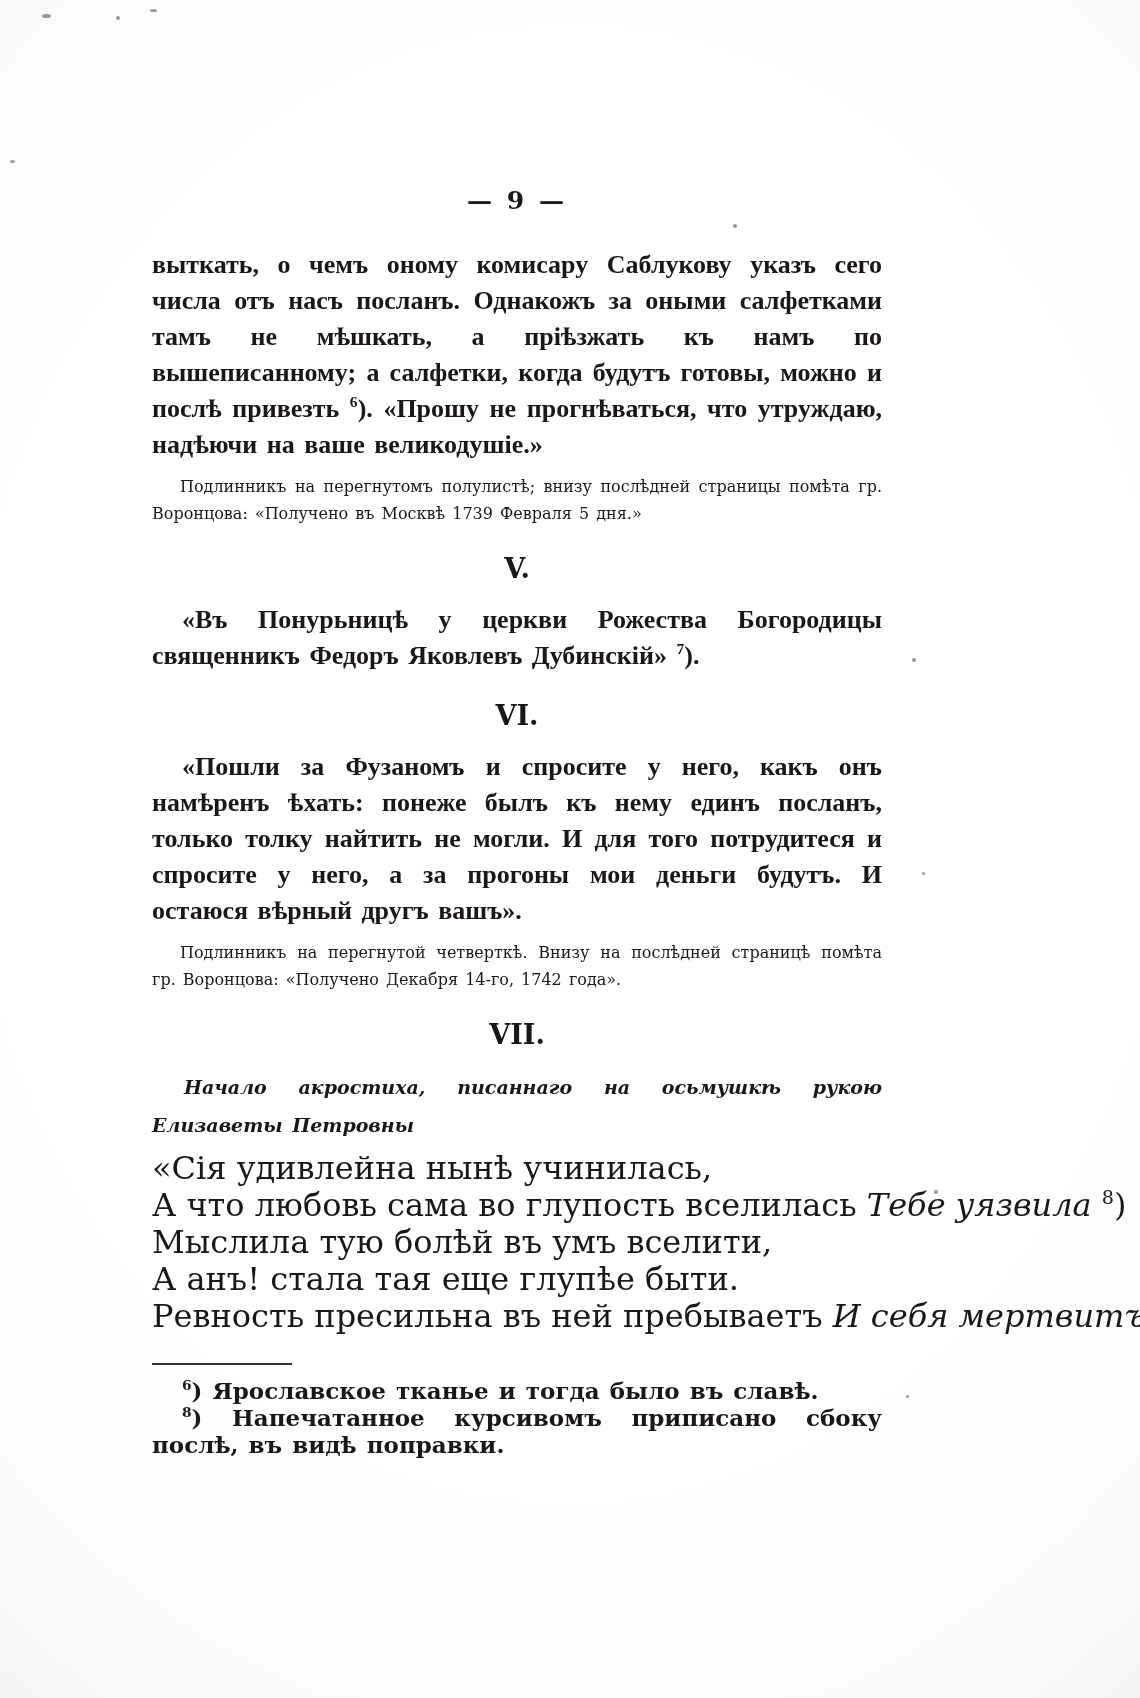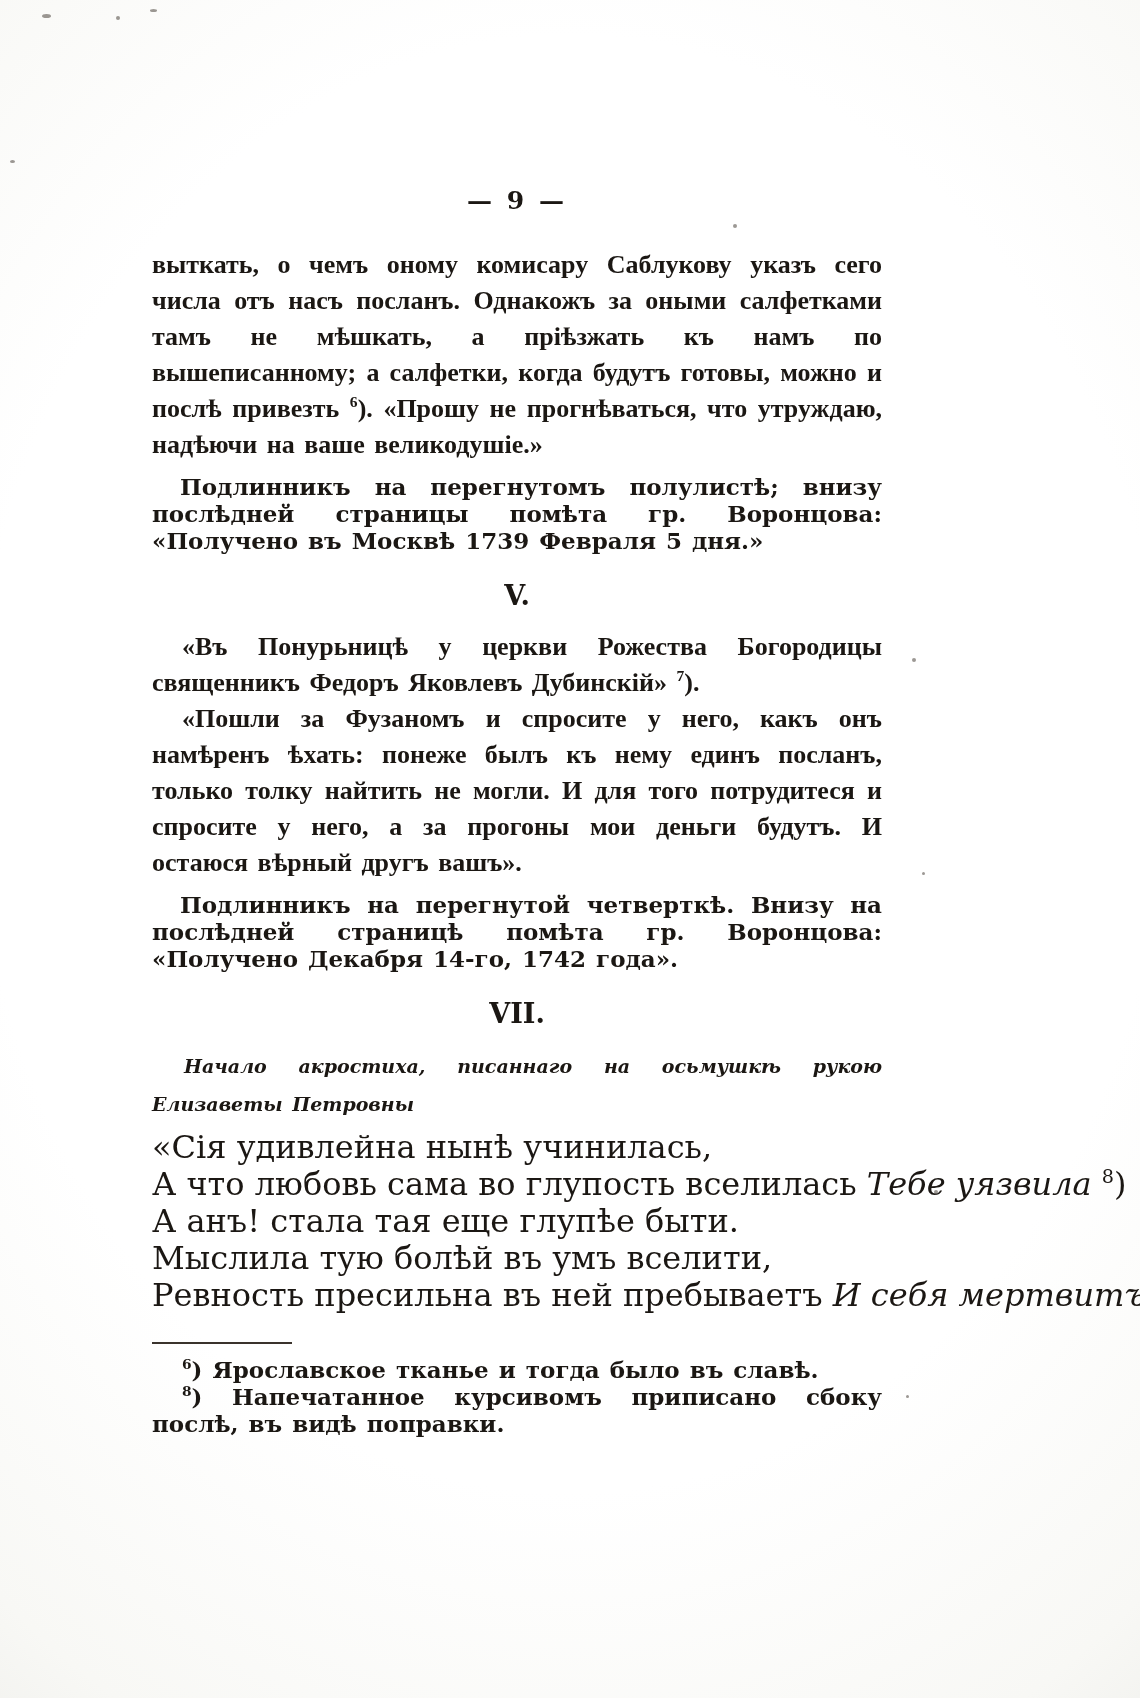--- a/index.html
+++ b/index.html
@@ -29,21 +29,21 @@
   .body-text {
     font-size: 26px; font-weight: bold;
     line-height: 36px;
     text-align: justify;
     word-spacing: 3px;
     margin: 0;
     font-family: Liberation Serif, serif;
   }
   .indent { text-indent: 30px; }
   .note {
-    font-size: 23px; font-weight: bold;
+    font-size: 16px; font-weight: normal;
     line-height: 27px;
     text-align: justify;
     text-indent: 28px;
     word-spacing: 2px;
     margin: 10px 0 0 0;
   }
   .sec-heading {
     text-align: center;
     font-size: 27px; font-weight: bold;
     margin: 26px 0 18px 0;
@@ -107,36 +107,37 @@
     <div class="page-num">— 9 —</div>
 
     <p class="body-text"><span>выткать, о чемъ оному комисару Саблукову указъ сего числа отъ насъ посланъ. Однакожъ за оными салфетками тамъ не мѣшкать, а пріѣзжать къ намъ по вышеписанному; а салфетки, когда будутъ готовы, можно и послѣ привезть </span><sup>6</sup><span>). «Прошу не прогнѣваться, что утруждаю, надѣючи на ваше великодушіе.»</span></p>
 
     <p class="note">Подлинникъ на перегнутомъ полулистѣ; внизу послѣдней страницы помѣта гр. Воронцова: «Получено въ Москвѣ 1739 Февраля 5 дня.»</p>
 
     <div class="sec-heading">V.</div>
 
     <p class="body-text indent"><span>«Въ Понурьницѣ у церкви Рожества Богородицы священникъ Федоръ Яковлевъ Дубинскій» </span><sup>7</sup><span>).</span></p>
 
+    <div class="sec-heading">VI.</div>
 
     <p class="body-text indent">«Пошли за Фузаномъ и спросите у него, какъ онъ намѣренъ ѣхать: понеже былъ къ нему единъ посланъ, только толку найтить не могли. И для того потрудитеся и спросите у него, а за прогоны мои деньги будутъ. И остаюся вѣрный другъ вашъ».</p>
 
     <p class="note">Подлинникъ на перегнутой четверткѣ. Внизу на послѣдней страницѣ помѣта гр. Воронцова: «Получено Декабря 14-го, 1742 года».</p>
 
     <div class="sec-heading">VII.</div>
 
     <p class="intro">Начало акростиха, писаннаго на осьмушкѣ рукою Елизаветы Петровны</p>
 
     <p class="poem-line"><span>«Сія удивлейна нынѣ учинилась,</span><span class="italic"></span></p>
 
     <p class="poem-line"><span>А что любовь сама во глупость вселилась </span><span class="italic">Тебе уязвила </span><sup>8</sup><span>)</span></p>
 
+    <p class="poem-line"><span>Мыслила тую болѣй въ умъ вселити,</span><span class="italic"></span></p>
+
     <p class="poem-line"><span>А анъ! стала тая еще глупѣе быти.</span><span class="italic"></span></p>
-
-    <p class="poem-line"><span>Мыслила тую болѣй въ умъ вселити,</span><span class="italic"></span></p>
 
     <p class="poem-line"><span>Ревность пресильна въ ней пребываетъ </span><span class="italic">И себя мертвитъ.</span></p>
 
     <hr class="fn-rule">
 
     <p class="footnote"><sup>6</sup><span>) Ярославское тканье и тогда было въ славѣ.</span></p>
 
 
     <p class="footnote"><sup>8</sup><span>) Напечатанное курсивомъ приписано сбоку послѣ, въ видѣ поправки.</span></p>
 

